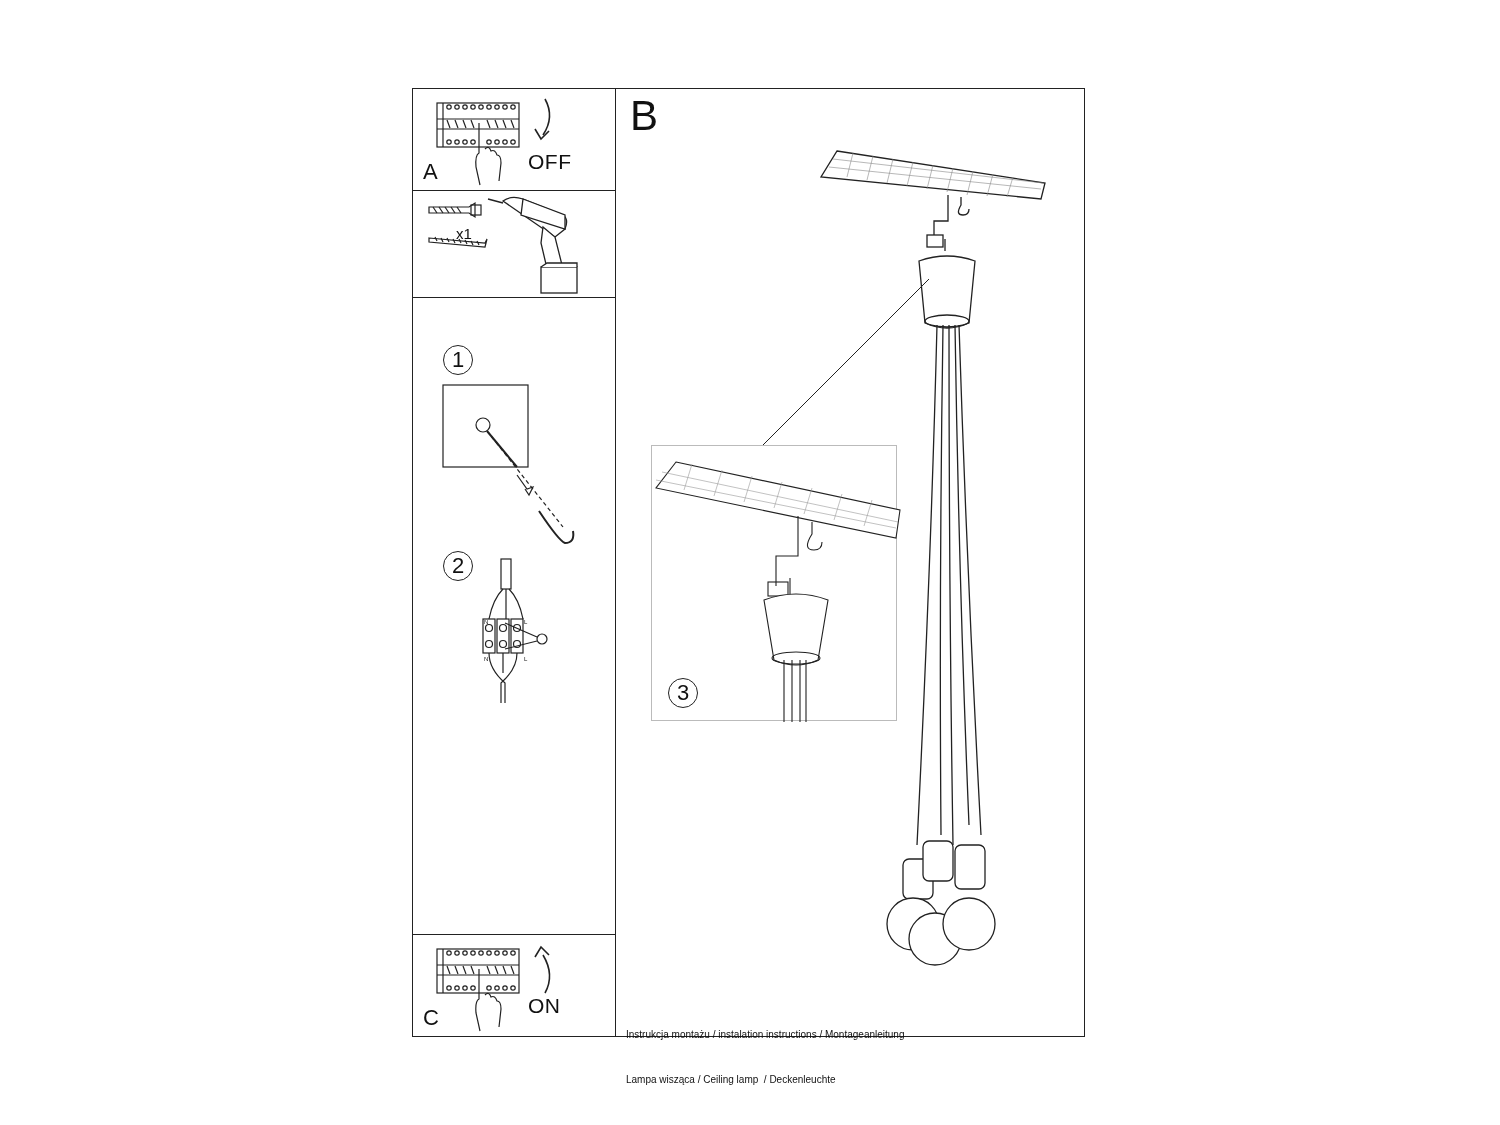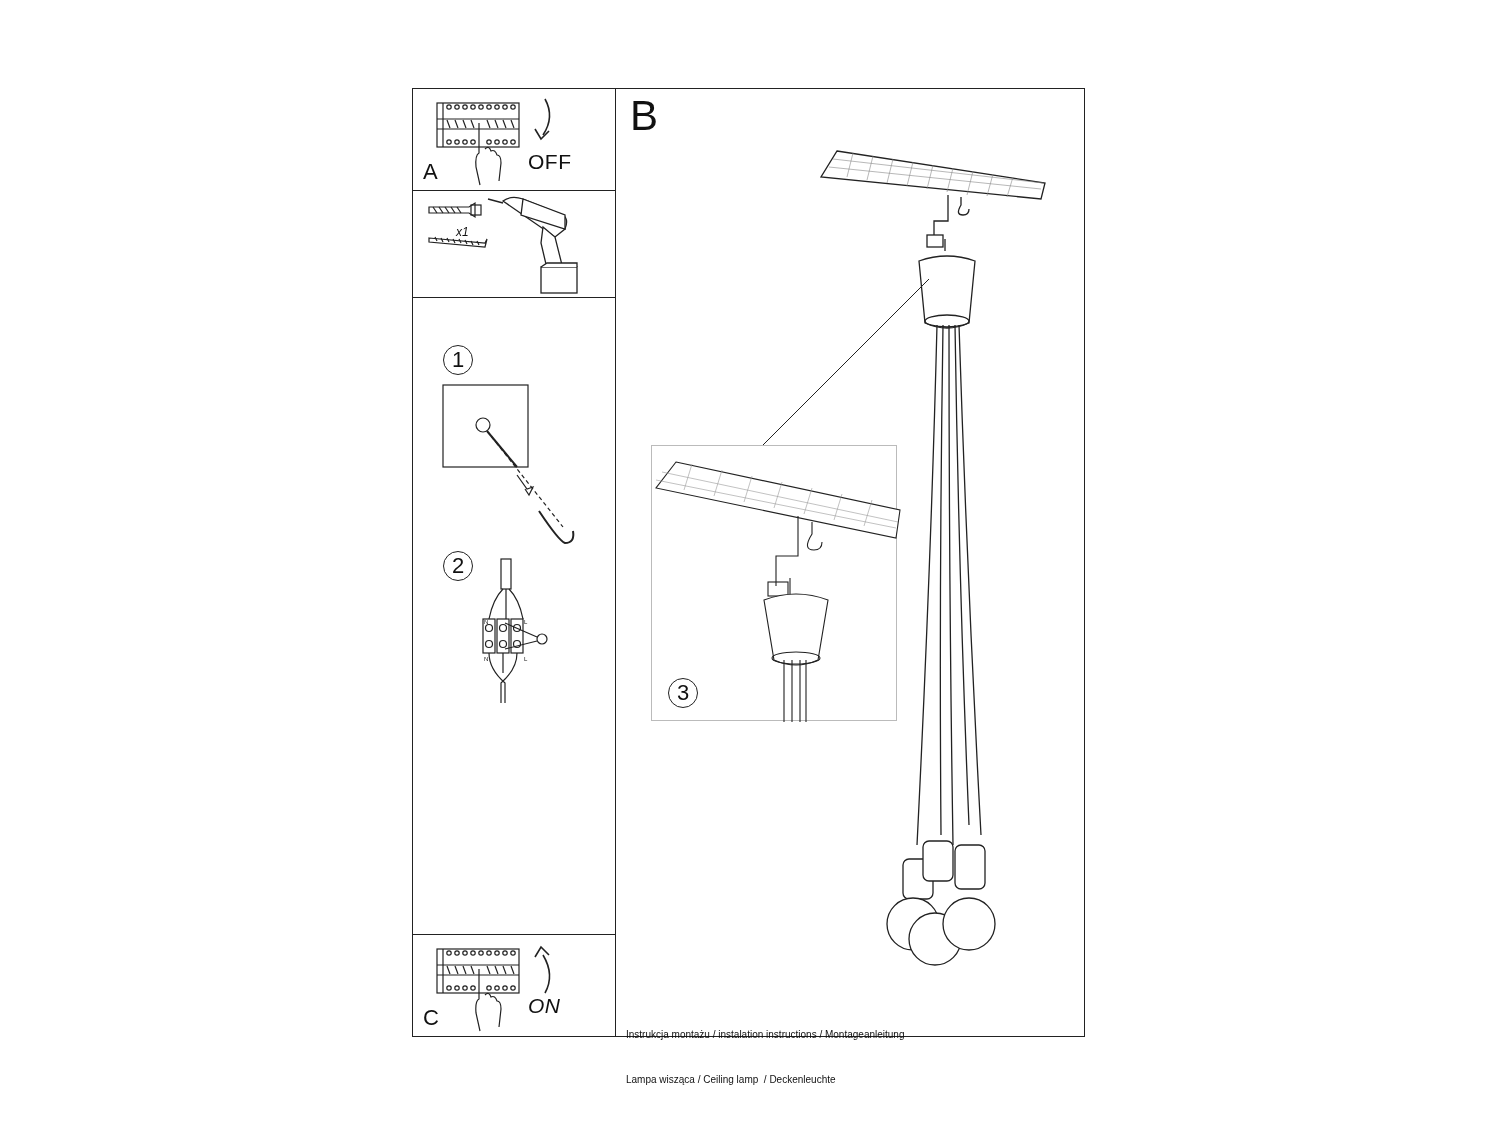--- a/index.html
+++ b/index.html
@@ -73,21 +73,21 @@
           <path d="M20 16 l4 6 M26 16 l4 6 M32 16 l4 6 M38 16 l4 6 M44 16 l4 6"></path>
           <rect x="58" y="14" width="10" height="10"></rect>
         </g>
       </svg>
       <svg width="203" height="107" viewBox="0 0 203 107">
         <g fill="none" stroke="#222" stroke-width="1.2">
           <path d="M16 47 l56 5 l2 -4 l-2 8 l-56 -5 z"></path>
           <path d="M22 46 l2 4 M28 47 l2 4 M34 47 l2 4 M40 48 l2 4 M46 48 l2 4 M52 49 l2 4 M58 50 l2 4 M64 50 l2 4"></path>
         </g>
       </svg>
-      <div style="position:absolute; left:43px; top:34px; font-size:12px;font-style:italic;">x1</div>
+      <div style="position:absolute; left:43px; top:34px; font-size:15px;">x1</div>
       <svg width="203" height="107" viewBox="0 0 203 107">
         <g fill="#fff" stroke="#222" stroke-width="1.3">
           <line x1="75" y1="8" x2="90" y2="12"></line>
           <path d="M90 10 q8 -6 20 -2 l40 16 q6 4 2 14 l-10 8 z"></path>
           <path d="M110 8 l42 16 l0 14 l-44 -14 z"></path>
           <path d="M130 36 l12 10 l10 40 h-16 l-8 -34 z"></path>
           <rect x="128" y="76" width="36" height="26"></rect>
           <path d="M128 76 l6 -4 h30 l0 4"></path>
         </g>
       </svg>
@@ -155,21 +155,21 @@
               <circle cx="92" cy="53" r="2.2"></circle>
               <circle cx="100" cy="53" r="2.2"></circle>
           </g>
           <path d="M34 31 l3 8 M42 31 l3 8 M50 31 l3 8 M58 31 l3 8 M74 31 l3 8 M82 31 l3 8 M90 31 l3 8 M98 31 l3 8"></path>
           <path d="M66 34 v30 q-4 2 -3 14 l4 18 M72 60 q4 -4 6 2 q4 -2 6 4 q4 0 4 8 l-2 18"></path>
         </g>
         <path d="M132 58 q10 -18 -2 -38" fill="none" stroke="#222" stroke-width="1.6"></path>
         <path d="M122 22 l6 -10 l8 8" fill="none" stroke="#222" stroke-width="1.6"></path>
       </svg>
       <div class="box-letter" style="left:10px; top:72px;">C</div>
-      <div class="switch-label" style="left:115px; top:60px;font-style:italic;">ON</div>
+      <div class="switch-label" style="left:115px; top:60px;">ON</div>
     </div>
   </div>
 
   <div class="big-b" style="left:217px;">B</div>
 
   <svg width="673" height="949" viewBox="0 0 673 949" style="left:0; top:0;">
     <g fill="none" stroke="#222" stroke-width="1.3">
 
       <path d="M424 62 l208 32 l-4 16 l-220 -22 z" fill="#fff"></path>
       <g stroke-width="0.6" stroke="#888">

